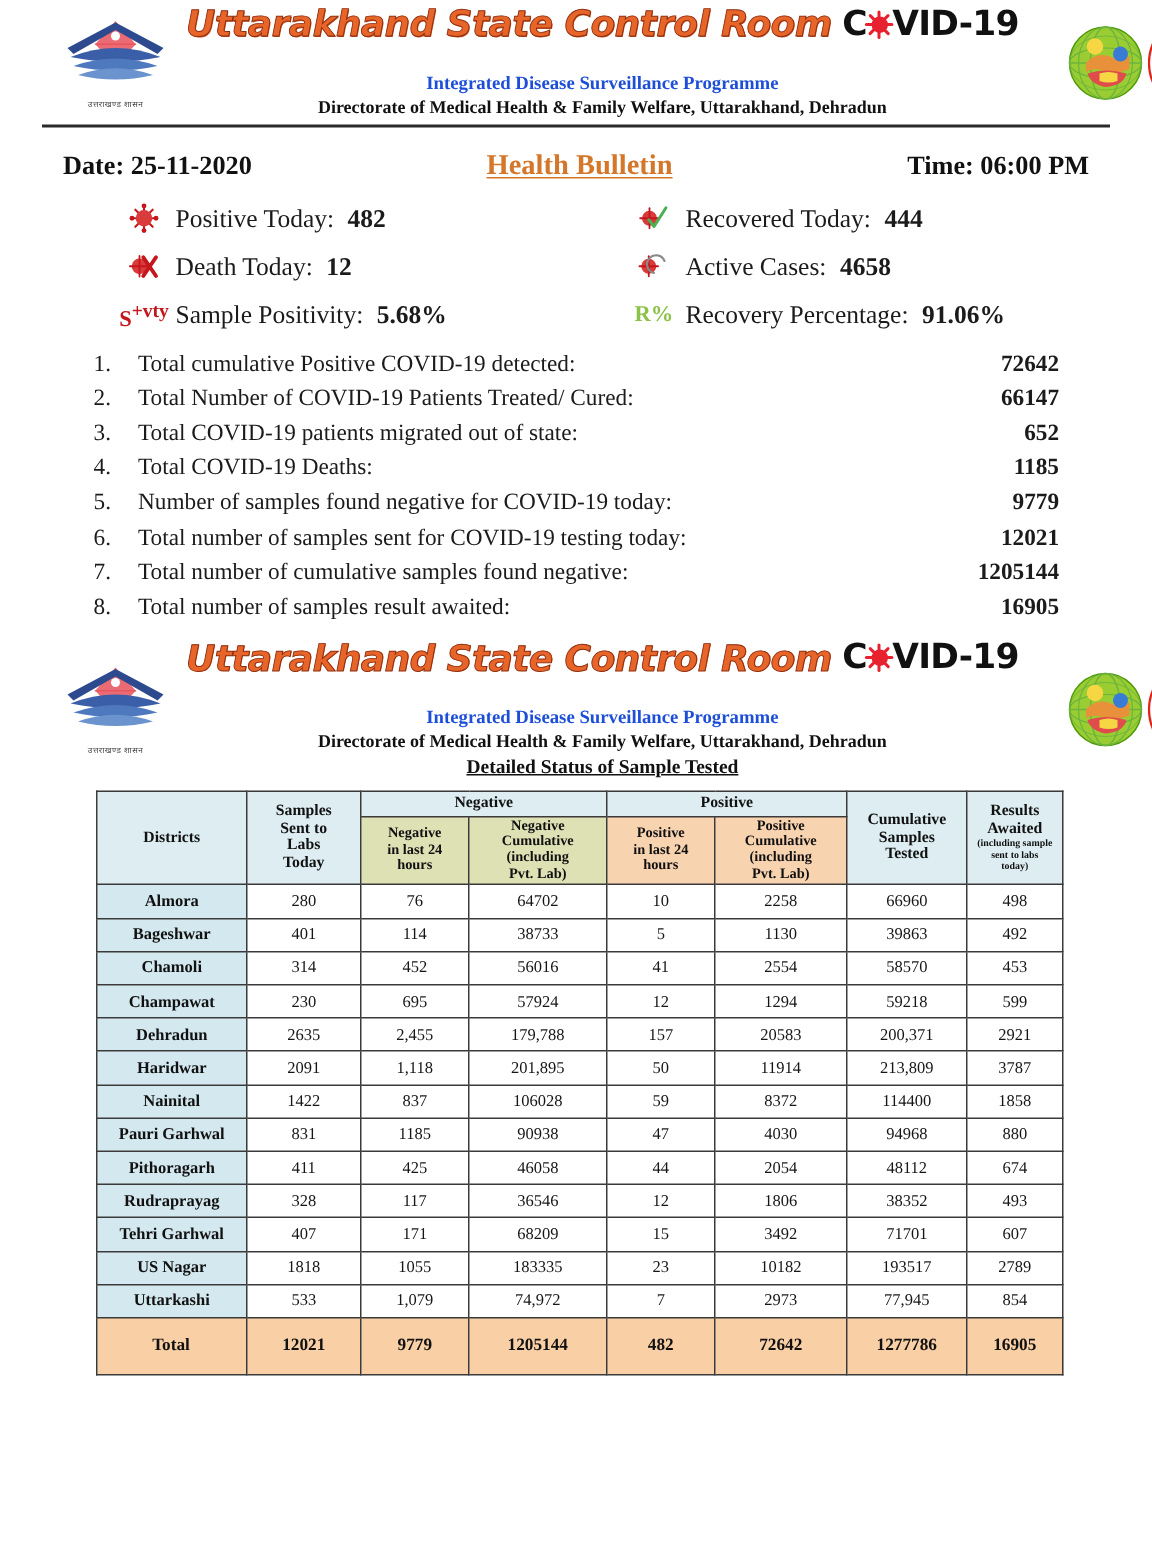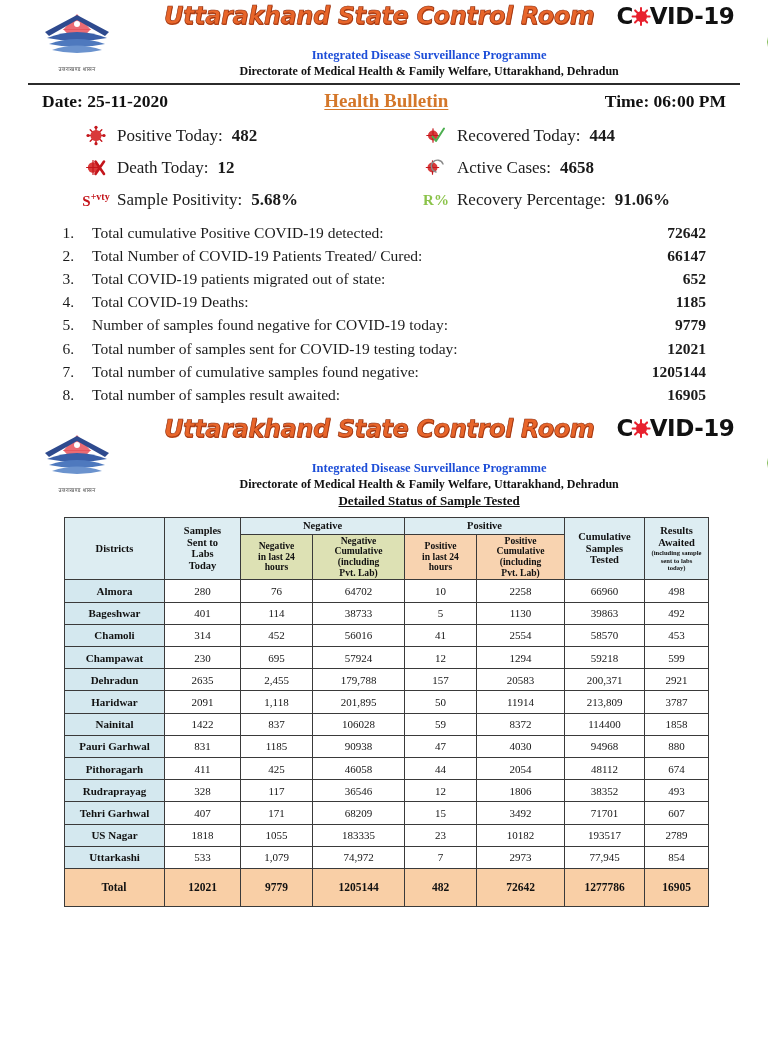--- a/index.html
+++ b/index.html
@@ -49,23 +49,22 @@
     display: flex;
     align-items: center;
     justify-content: flex-end;
     gap: 2px;
   }
 
   .title-row {
     display: flex;
     align-items: center;
     justify-content: space-between;
-    gap: 22px;
+    gap: 7px;
     line-height: 1;
-    margin-left: 40px;
   }
   .ukscr-title {
     font-family: "DejaVu Sans", sans-serif;
     font-weight: bold;
     font-style: italic;
     font-size: 24px;
     letter-spacing: -0.4px;
     color: #E8652A;
     -webkit-text-stroke: 0.6px #8B2E10;
     text-shadow: 0.5px 0.5px 0 #c24a1c;
@@ -146,21 +145,21 @@
     border: none;
     border-top: 2.5px solid #2b2b2b;
     margin: 2px 28px 0 28px;
   }
 
   
   .bulletin-bar {
     display: flex;
     align-items: baseline;
     justify-content: space-between;
-    padding: 5px 42px 3px 42px;
+    padding: 15px 42px 3px 42px;
     box-sizing: border-box;
   }
   .bb-date, .bb-time {
     font-family: "Liberation Serif", serif;
     font-weight: bold;
     font-size: 17.5px;
     color: #111;
     white-space: nowrap;
   }
   .bb-title {
@@ -199,21 +198,21 @@
     display: inline-flex;
     align-items: center;
     justify-content: center;
   }
   .icon-text {
     font-family: "Liberation Serif", serif;
     font-weight: bold;
     font-size: 15px;
     color: #C4161C;
   }
-  .icon-text sup { font-size: 10px; }
+  .icon-text sup { font-size: 13px; }
   .icon-text.green { color: #8BC34A; }
 
   
   .num-list {
     margin: 6px 0 0 0;
     padding: 0 62px 0 52px;
     box-sizing: border-box;
   }
   .num-row {
     display: flex;

